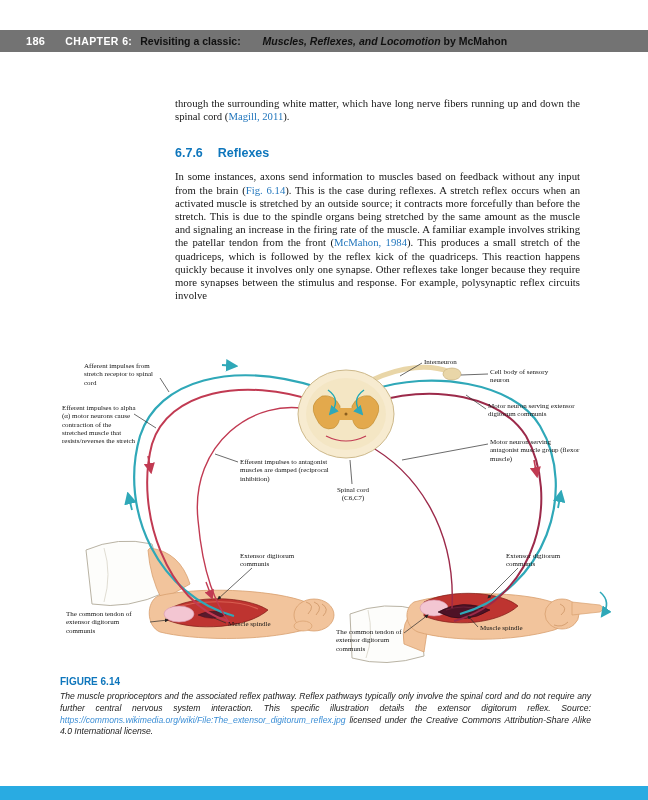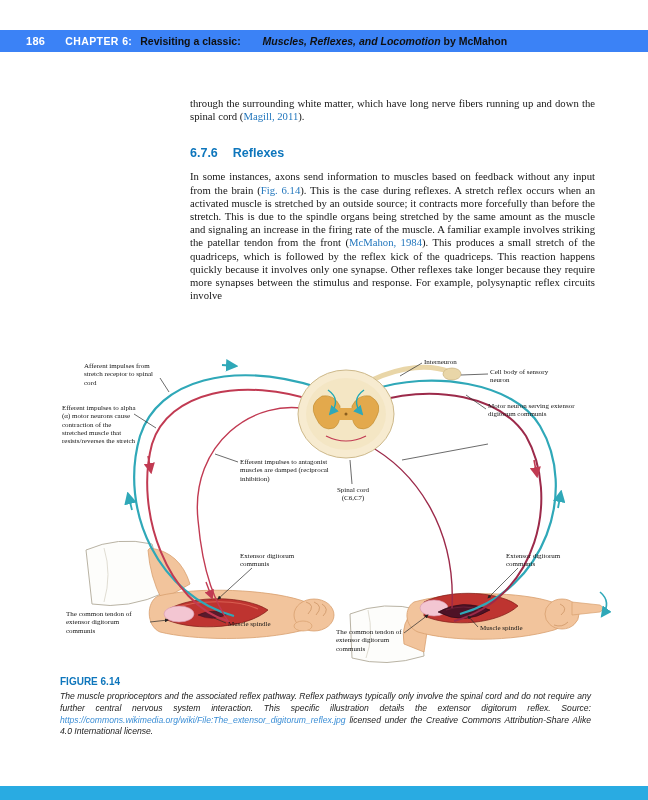--- a/index.html
+++ b/index.html
@@ -2,29 +2,29 @@
 <html><head>
 <meta charset="utf-8">
 <style>
   * { margin:0; padding:0; box-sizing:border-box; }
   html,body { background:#ffffff; }
   body { width:648px; height:800px; font-family:"Liberation Serif", serif; }
   .page { position:relative; width:648px; height:800px; background:#fff; overflow:hidden; }
 
   
   .chapter-bar { position:absolute; top:30px; left:0; width:648px; height:22px;
-    background:#3b82f6; display:flex; align-items:center;
+    background:#737373; display:flex; align-items:center;
     font-family:"Liberation Sans", sans-serif; font-weight:bold; font-size:10.5px; }
   .page-num { color:#fff; margin-left:26px; font-size:11px; letter-spacing:.3px; }
   .chapter-label { color:#fff; margin-left:20px; letter-spacing:.4px; }
   .chapter-title { color:#101010; margin-left:8px; white-space:nowrap; }
   .chapter-title em { font-style:italic;padding-left:19px; }
 
   
-  .content { position:absolute; left:190px; top:97px; width:405px; }
+  .content { position:absolute; left:175px; top:97px; width:405px; }
   .body-text { font-size:10.7px; line-height:13.2px; text-align:justify; color:#161616; }
   .cite { color:#2377BD; text-decoration:none; cursor:pointer; }
   .section-heading { font-family:"Liberation Sans", sans-serif; color:#0E76BC;
     font-size:12.5px; font-weight:bold; margin-top:23px; margin-bottom:10px; }
   .sec-num { margin-right:15px; }
 
   
   .figure { position:absolute; left:0; top:352px; width:628px; height:322px; }
   .fig-art { position:absolute; left:0; top:0; }
   .fig-label { position:absolute; font-family:"Liberation Serif", serif;
@@ -152,20 +152,21 @@
       </g>
     </svg>
 
     <div class="fig-label" style="left:84px; top:10px; width:82px;">Afferent impulses from stretch receptor to spinal cord</div>
     <div class="fig-label" style="left:62px; top:52px; width:76px;">Efferent impulses to alpha (α) motor neurons cause contraction of the stretched muscle that resists/reverses the stretch</div>
     <div class="fig-label" style="left:240px; top:106px; width:100px;">Efferent impulses to antagonist muscles are damped (reciprocal inhibition)</div>
     <div class="fig-label tcenter" style="left:326px; top:134px; width:54px;">Spinal cord (C6,C7)</div>
     <div class="fig-label" style="left:424px; top:6px; width:70px;">Interneuron</div>
     <div class="fig-label" style="left:490px; top:16px; width:72px;">Cell body of sensory neuron</div>
     <div class="fig-label" style="left:488px; top:50px; width:90px;">Motor neuron serving extensor digitorum communis</div>
+    <div class="fig-label" style="left:490px; top:86px; width:90px;">Motor neuron serving antagonist muscle group (flexor muscle)</div>
     <div class="fig-label" style="left:240px; top:200px; width:80px;">Extensor digitorum communis</div>
     <div class="fig-label" style="left:228px; top:268px; width:70px;">Muscle spindle</div>
     <div class="fig-label" style="left:66px; top:258px; width:80px;">The common tendon of extensor digitorum communis</div>
     <div class="fig-label" style="left:506px; top:200px; width:80px;">Extensor digitorum communis</div>
     <div class="fig-label" style="left:480px; top:272px; width:70px;">Muscle spindle</div>
     <div class="fig-label" style="left:336px; top:276px; width:82px;">The common tendon of extensor digitorum communis</div>
   </figure>
 
   <div class="caption-block">
     <div class="caption-label">FIGURE 6.14</div>

